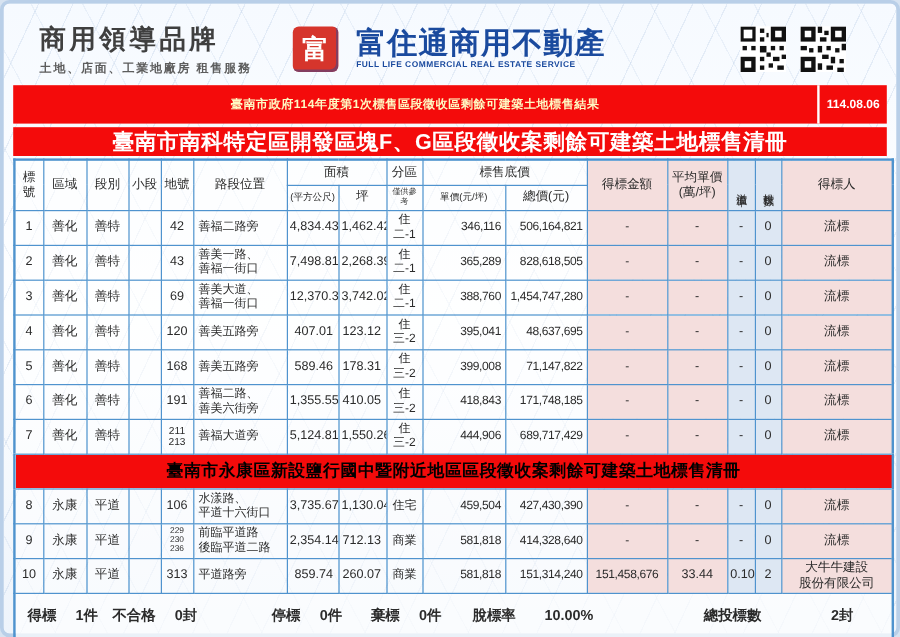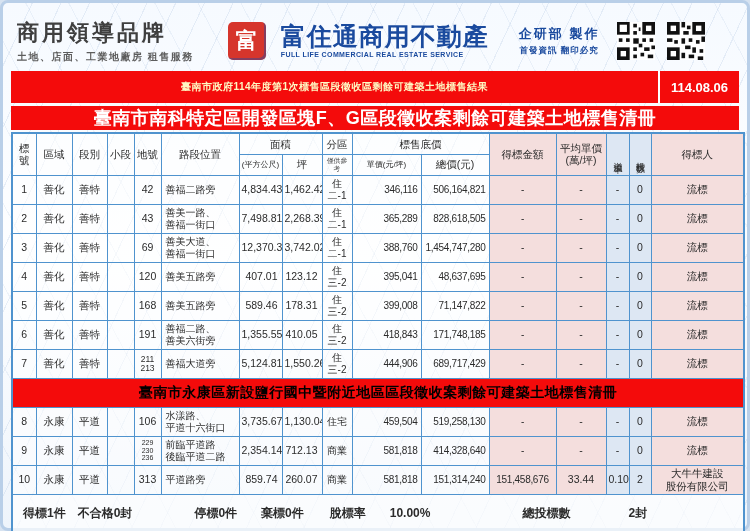--- a/index.html
+++ b/index.html
@@ -15,21 +15,21 @@
     background:
       repeating-linear-gradient(115deg, rgba(150,178,215,0.20) 0 1px, transparent 1px 26px),
       repeating-linear-gradient(62deg, rgba(150,178,215,0.14) 0 1px, transparent 1px 38px),
       linear-gradient(180deg,#f6faff 0%,#fdfeff 50%,#eef4fb 100%);
     border:3px solid #b9cfe8;
     border-radius:8px;
   }
 
   
   .banner { height:57px; display:flex; align-items:center; padding:2px 6px 0 6px; }
-  .brand { }
+  .brand { margin-left:16px; }
   .brand-title { font-size:22px; font-weight:bold; color:#3f3f3f; letter-spacing:3px; }
   .brand-sub { font-size:10px; color:#5d5d5d; font-weight:bold; letter-spacing:1.5px; margin-top:2px; }
   .logo { display:flex; align-items:center; margin-left:34px; }
   .logo-mark {
     width:38px; height:38px; background:#d6352c; border-radius:5px;
     color:#fff; font-size:22px; font-weight:bold;
     display:flex; align-items:center; justify-content:center;
     box-shadow:inset -2px -2px 0 rgba(30,70,160,0.45);
   }
   .logo-txt { margin-left:15px; }
@@ -38,22 +38,22 @@
   .dept { margin-left:30px; text-align:center; color:#1a4a9e; }
   .dept-l1 { font-size:13px; font-weight:bold; letter-spacing:2px; }
   .dept-l2 { font-size:8.5px; font-weight:bold; letter-spacing:1px; margin-top:2px; }
   .qrs { margin-left:auto; margin-right:28px; display:flex; gap:12px; }
   .qr { width:38px; height:38px; background:#fff; }
 
   
   .bar1 { margin-top:3px; height:32px; background:#f40b0b; display:flex; align-items:stretch; }
   .bar1-title { flex:1; display:flex; align-items:center; justify-content:center;
     color:#fef9c3; font-size:10px; font-weight:bold; letter-spacing:0.5px; }
-  .bar1-date { width:81px; border-left:2px solid #fff; display:flex; align-items:center;
-    justify-content:center; color:#fff; font-size:13px; font-weight:bold; }
+  .bar1-date { width:58px; border-left:2px solid #fff; display:flex; align-items:center;
+    justify-content:center; color:#fff; font-size:10px; font-weight:bold; }
   .bar2 { margin-top:3px; height:24px; background:#f40b0b; display:flex; align-items:center;
     justify-content:center; color:#fff; font-size:18px; font-weight:bold; letter-spacing:0.5px; }
 
   
   table { margin-top:2px; width:734px; table-layout:fixed; border-collapse:collapse; }
   th, td { border:1px solid #4f93ce; text-align:center; vertical-align:middle;
     font-size:10.5px; color:#2b2b2b; white-space:pre-line; line-height:1.15; padding:1px 2px;
     background:rgba(255,255,255,0.55); overflow:hidden; }
   table { border:2px solid #4f93ce; }
 
@@ -80,44 +80,40 @@
   td.c11 { font-size:10px; letter-spacing:-0.3px; }
   td.c15 { font-size:10.5px; }
   td.c4.small-lot { font-size:8.5px; line-height:1.05; }
   td.c4.tiny-lot { font-size:7px; line-height:1.05; }
 
   td.section-td { background:#f40b0b; color:#000000; font-size:14px; font-weight:bold;
     height:28px; letter-spacing:0.5px; border-left:2px solid #4f93ce; border-right:2px solid #4f93ce; }
 
   tfoot td.summary { height:28px; background:rgba(255,255,255,0.7); padding:0 10px; }
   .sum-row { display:flex; align-items:center; height:100%; font-size:12px; font-weight:bold; color:#2b2b2b; }
-  .pair { display:flex; gap:0; white-space:nowrap; }
+  .pair { display:flex; gap:16px; white-space:nowrap; }
   .pair.p2 { margin-left:12px; } .pair.p3 { margin-left:62px; } .pair.p4 { margin-left:24px; }
   .pair.p5 { margin-left:26px; gap:24px; } .pair.p6 { margin-left:92px; gap:58px; }
 </style>
 </head>
 <body>
 
 <div class="page">
 
   <div class="banner">
     <div class="brand">
       <div class="brand-title">商用領導品牌</div>
       <div class="brand-sub">土地、店面、工業地廠房 租售服務</div>
     </div>
     <div class="logo">
       <div class="logo-mark">富</div>
       <div class="logo-txt">
         <div class="logo-main">富住通商用不動產</div>
         <div class="logo-sub">FULL LIFE COMMERCIAL REAL ESTATE SERVICE</div>
       </div>
-    </div>
-    <div class="dept">
-      <div class="dept-l1">企研部 製作</div>
-      <div class="dept-l2">首發資訊 翻印必究</div>
     </div>
     <div class="qrs">
       <svg class="qr" viewBox="0 0 21 21" xmlns="http://www.w3.org/2000/svg">
         <rect x="0" y="0" width="21" height="21" fill="#fff"></rect>
         <g fill="#111">
           <rect x="0" y="0" width="7" height="7"></rect>
             <rect x="14" y="0" width="7" height="7"></rect>
             <rect x="0" y="14" width="7" height="7"></rect>
           <rect x="2" y="2" width="3" height="3" fill="#fff" stroke="#fff"></rect>
             <rect x="16" y="2" width="3" height="3" fill="#fff"></rect>
@@ -363,21 +359,21 @@
           <td class="c1">永康</td>
           <td class="c2">平道</td>
           <td class="c3"></td>
           <td class="c4">106</td>
           <td class="c5">水漾路、
 平道十六街口</td>
           <td class="c6">3,735.67</td>
           <td class="c7">1,130.04</td>
           <td class="c8">住宅</td>
           <td class="c9">459,504</td>
-          <td class="c10">519,258,130</td>
+          <td class="c10">427,430,390</td>
           <td class="c11">-</td>
           <td class="c12">-</td>
           <td class="c13">-</td>
           <td class="c14">0</td>
           <td class="c15">流標</td>
         </tr>
         <tr>
           <td class="c0">9</td>
           <td class="c1">永康</td>
           <td class="c2">平道</td>

